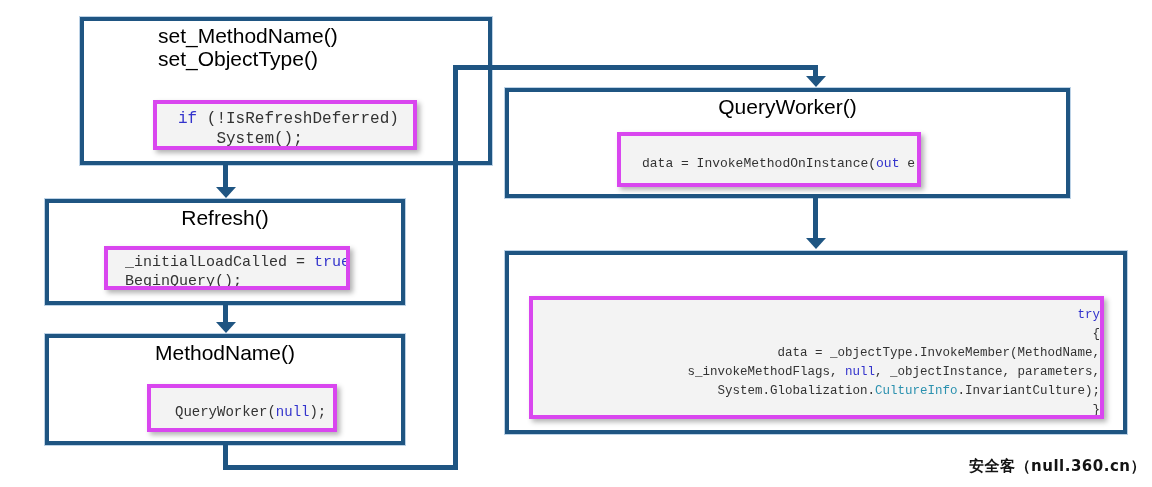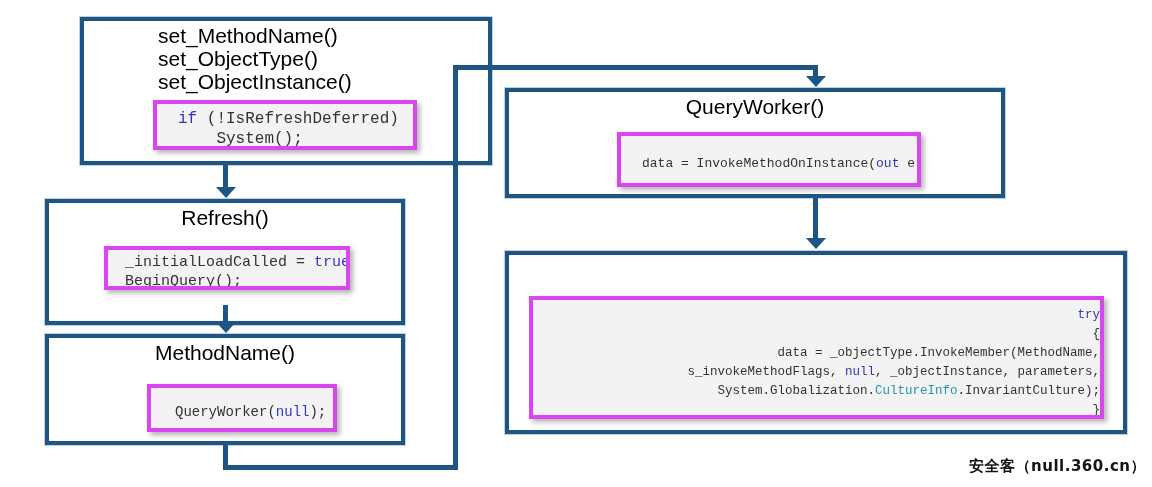--- a/index.html
+++ b/index.html
@@ -39,41 +39,40 @@
     border-top:11px solid var(--bc,#1F5582);
   }
   .watermark {
     position:absolute; right:6px; top:457px;
     font-size:15px; font-weight:600; color:#141414;
     font-family:"DejaVu Sans", sans-serif;
     letter-spacing:0.5px;
   }
   
   #n-setters     { left:45px;  top:17px;  width:412px; height:148px;margin-left:35px; }
-  #n-refresh     { left:45px;  top:199px; width:360px; height:126px; }
+  #n-refresh     { left:45px;  top:199px; width:360px; height:106px; }
   #n-beginquery  { left:45px;  top:334px; width:360px; height:111px; }
-  #n-queryworker { left:505px; top:88px;  width:500px; height:110px; }
+  #n-queryworker { left:505px; top:88px;  width:565px; height:110px; }
   #n-invoke      { left:505px; top:251px; width:622px; height:183px; }
   
   #c-setters     { left:69px;  top:79px;  width:264px; height:50px;  font-size:16px; line-height:20px; padding:5px 0 0 21px; }
   #c-refresh     { left:55px;  top:43px;  width:246px; height:44px;  font-size:15px; line-height:19px; padding:3px 0 0 17px; }
   #c-beginquery  { left:98px;  top:46px;  width:190px; height:48px;  font-size:14px; line-height:16px; padding:16px 0 0 24px; }
   #c-queryworker { left:108px; top:40px;  width:304px; height:55px;  font-size:13px; line-height:15px; padding:20px 0 0 21px; }
   #c-invoke      { left:20px;  top:41px;  width:575px; height:123px; font-size:12.5px; line-height:19px; padding:6px 0 0 17px;text-align:right; }
 </style>
 </head>
 <body>
 
 <div class="canvas" style="--bc: #1F5582; --kw: #3333CC; --type: #2B91AF; --code: #333333;">
 
   <div class="node" id="n-setters">
     <div class="titles left">
       <div>set_MethodName()</div>
       <div>set_ObjectType()</div>
-      <div>set_ObjectInstance()</div>
     </div>
     <div class="codebox" id="c-setters"><div class="cl"><span class="kw">if</span><span> (!IsRefreshDeferred)</span></div><div class="cl"><span>    System();</span></div></div>
   </div>
 
   <div class="seg" style="left:223px;top:165px;width:5px;height:23px;"></div>
   <div class="ah-down" style="left:216px;top:187px;"></div>
 
   <div class="node" id="n-refresh">
     <div class="titles">Refresh()</div>
     <div class="codebox" id="c-refresh"><div class="cl"><span>_initialLoadCalled = </span><span class="kw">true</span><span>;</span></div><div class="cl"><span>BeginQuery();</span></div></div>

